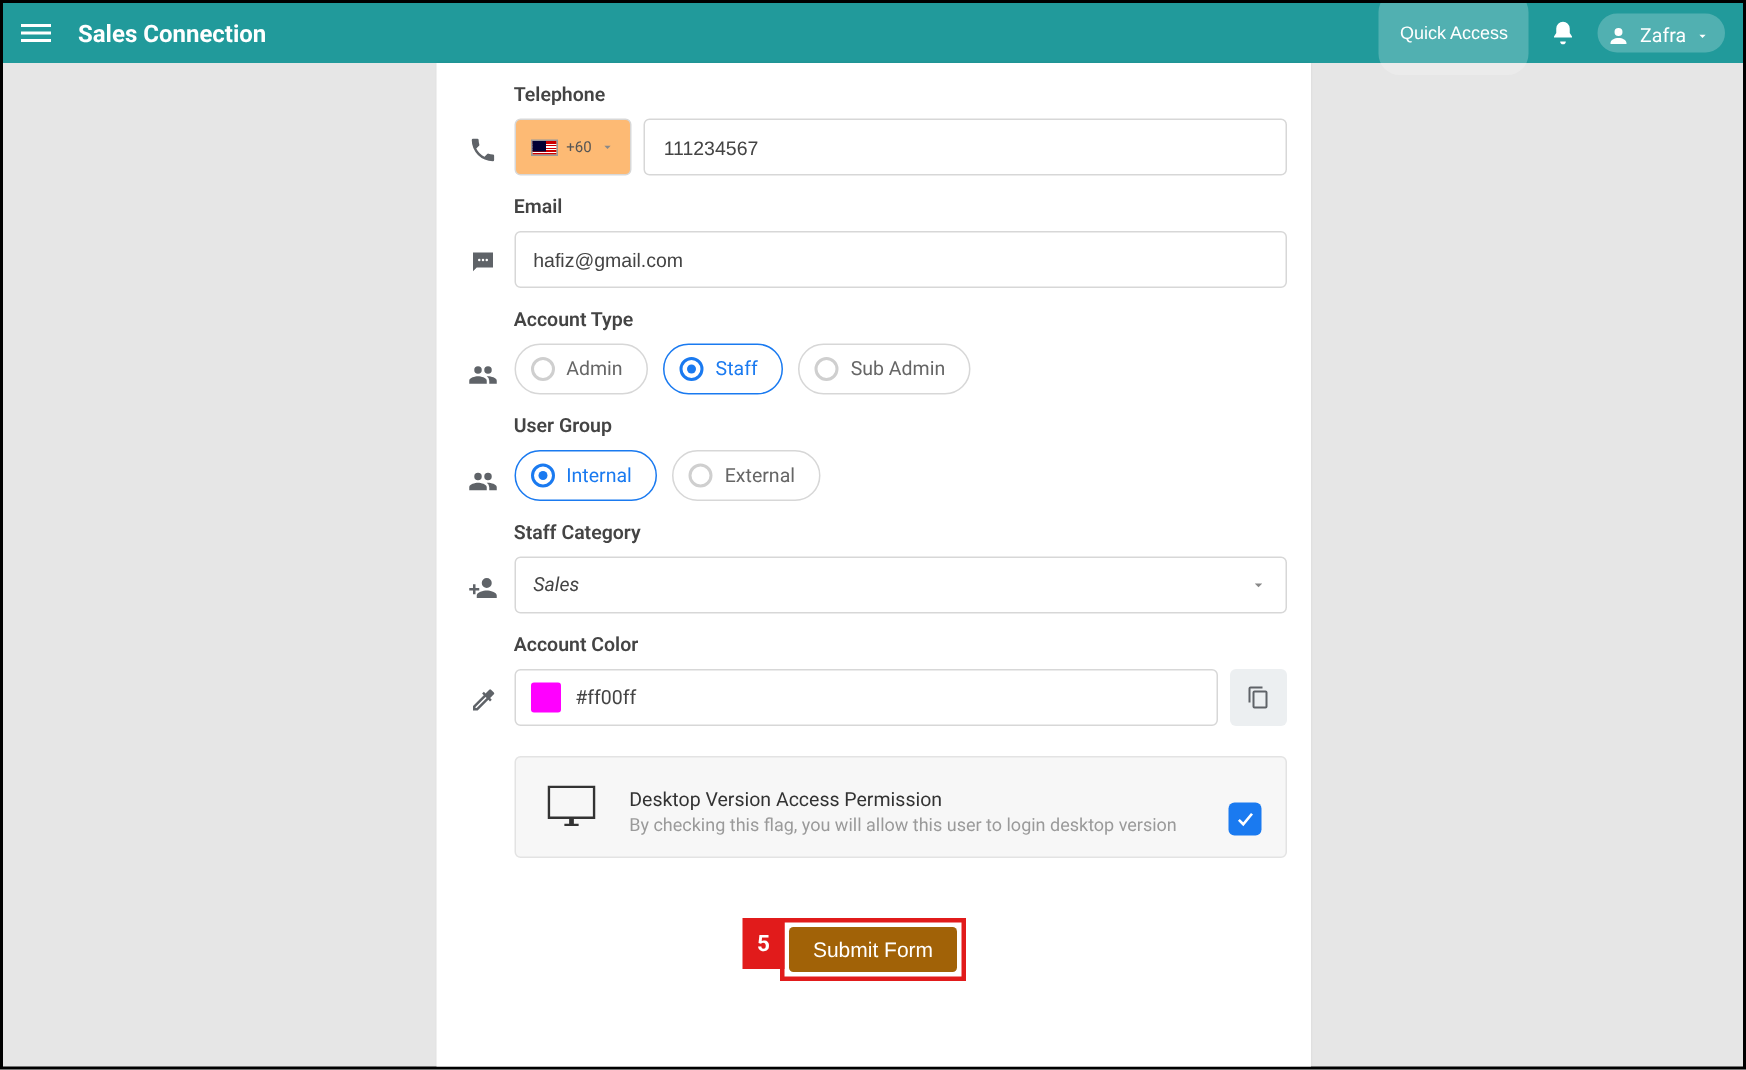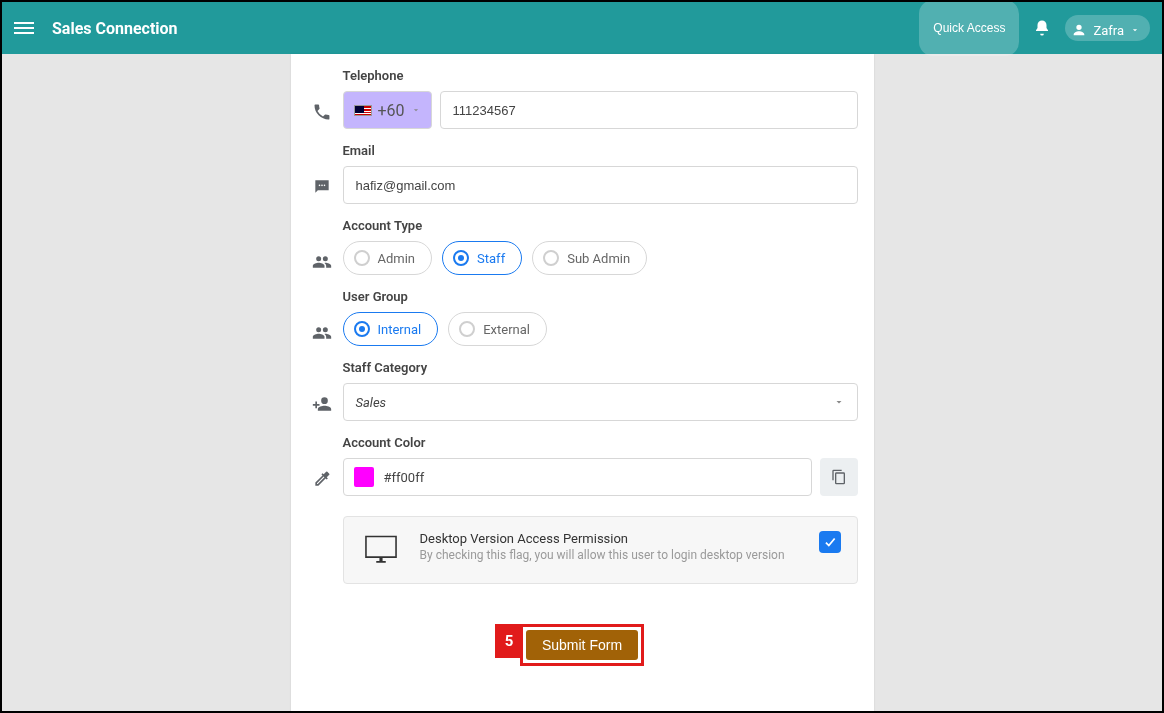--- a/index.html
+++ b/index.html
@@ -8,21 +8,21 @@
     background: #e6e6e6;
     width: 1164px;
     height: 713px;
     overflow: hidden;
     border: 2px solid #000;
   }
   
   .header {
     background: #219a9b;
     color: #fff;
-    height: 52px;
+    height: 40px;
     display: flex;
     align-items: center;
     padding: 0 12px;
   }
   .hamburger {
     display: flex;
     flex-direction: column;
     justify-content: center;
     gap: 3px;
     width: 20px;
@@ -98,24 +98,24 @@
   }
   .inline-inputs { display: flex; gap: 8px; }
   .country-select {
     border: 1px solid #d7d7d7;
     border-radius: 4px;
     height: 38px;
     display: flex;
     align-items: center;
     padding: 0 10px;
     gap: 6px;
-    font-size: 16px;
+    font-size: 10px;
     color: #555;
     cursor: pointer;
-    background: #c4b5fd;
+    background: #fdba74;
   }
   .country-select .caret-down { width:10px; height:10px; fill:#888; }
   .flag {
     width: 18px; height: 11px;
     background: linear-gradient(to bottom,
       #c00 0 20%, #fff 20% 30%, #c00 30% 40%, #fff 40% 50%, #c00 50% 60%, #fff 60% 70%, #c00 70% 80%, #fff 80% 90%, #c00 90% 100%);
     position: relative;
     border:0.5px solid #999;
   }
   .flag::before {
@@ -178,21 +178,21 @@
     background:#fff;
   }
   .swatch { width:20px; height:20px; border-radius:2px; }
   .copy-btn {
     width:38px; height:38px; background:#eceff1; border:none; border-radius:4px;
     display:flex; align-items:center; justify-content:center; cursor:pointer;
   }
   .copy-btn svg { width:16px; height:16px; fill:#5f6368; }
   .permission-box {
     border:1px solid #e3e3e3; background:#f7f7f7; border-radius:4px;
-    padding:14px 16px; display:flex; align-items:flex-start; gap:18px;
+    padding:14px 16px; display:flex; align-items:flex-end; gap:18px;
     margin: 6px 6px 0 42px;
   }
   .permission-box .monitor { width:42px; height:38px; fill:#333; flex-shrink:0; }
   .permission-text { flex:1; font-size:13px; color:#555; }
   .permission-text .title { color:#333; margin-bottom:2px; }
   .permission-text .sub { color:#9a9a9a; font-size:12px; }
   .checkbox {
     width:22px; height:22px; background:#1a7af0; border-radius:4px;
     display:flex; align-items:center; justify-content:center; cursor:pointer;
   }

